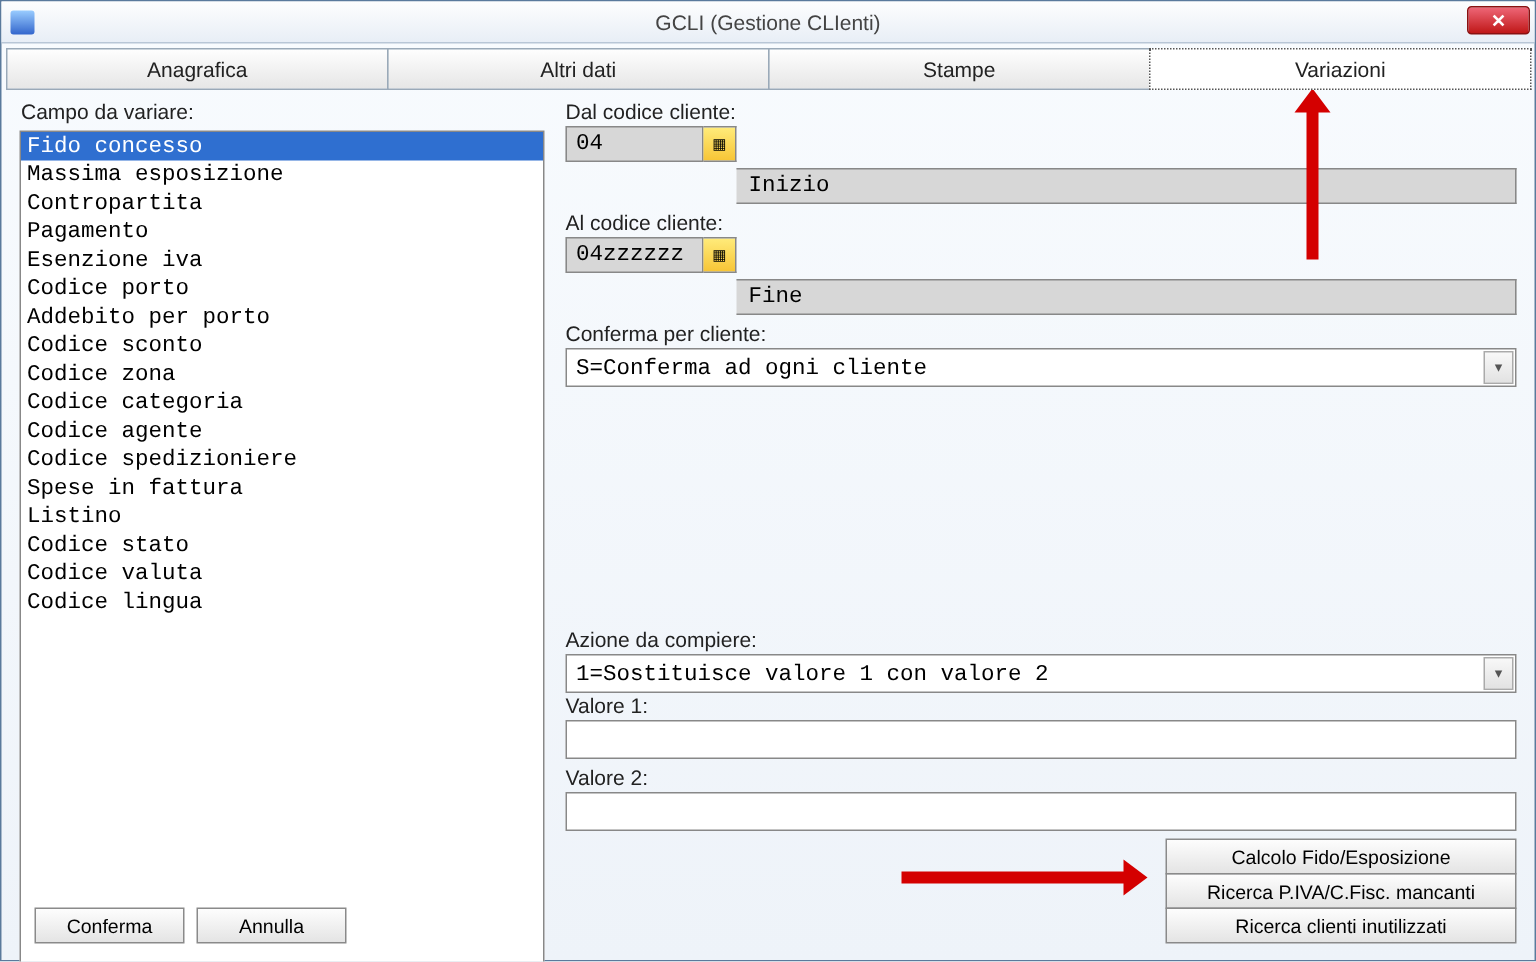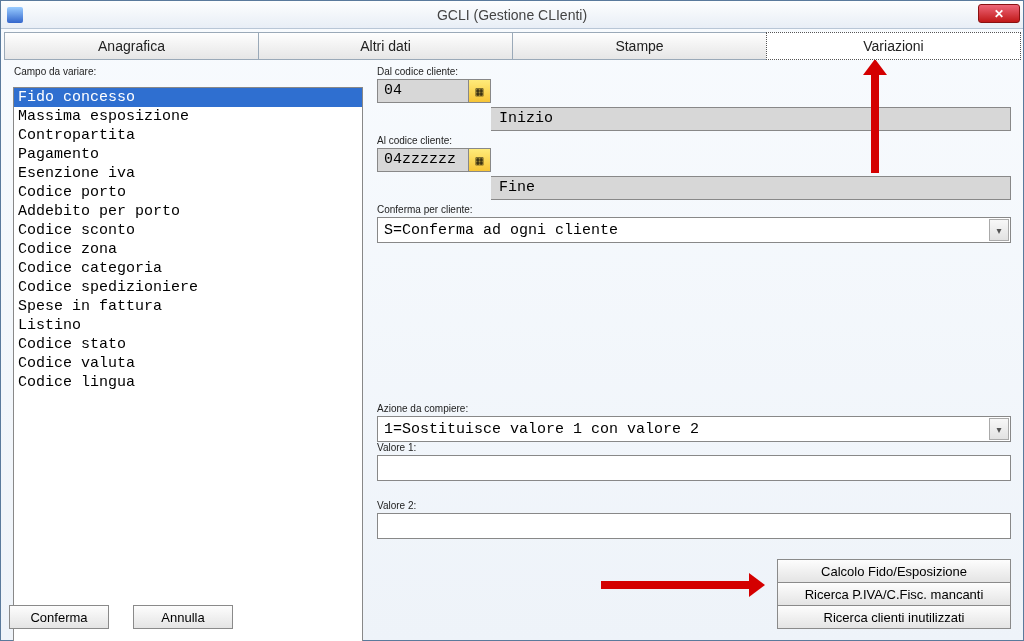--- a/index.html
+++ b/index.html
@@ -78,21 +78,21 @@
     z-index: 2;
   }
   .content {
     position: absolute;
     top: 62px;
     left: 6px;
     right: 6px;
     bottom: 6px;
   }
   .mono { font-family: "Courier New", monospace; font-size: 15px; }
-  .label { font-size: 10px; color: #222; margin-bottom: 2px; display: block; }
+  .label { font-size: 14px; color: #222; margin-bottom: 2px; display: block; }
 
   .col-left {
     position: absolute;
     top: 24px; left: 6px;
     width: 350px; height: 580px;
     border: 1px solid #888;
     background: #fff;
     overflow-y: scroll;
     padding: 0;
   }
@@ -186,24 +186,24 @@
     font-size: 13px;
     display: flex;
     align-items: center;
     justify-content: center;
     cursor: pointer;
     margin-bottom: -1px;
   }
 
   .bottom-btns-left {
     position: absolute;
-    left: 2px;
+    left: 16px;
     bottom: 6px;
     display: flex;
-    gap: 24px;
+    gap: 8px;
   }
   .bottom-btns-left .std-btn { width: 100px; }
 
   
   .arrow-v {
     position: absolute;
     width: 8px;
     background: #d40000;
   }
   .arrow-v::before {
@@ -260,20 +260,21 @@
         <div class="list-item selected">Fido concesso</div>
         <div class="list-item">Massima esposizione</div>
         <div class="list-item">Contropartita</div>
         <div class="list-item">Pagamento</div>
         <div class="list-item">Esenzione iva</div>
         <div class="list-item">Codice porto</div>
         <div class="list-item">Addebito per porto</div>
         <div class="list-item">Codice sconto</div>
         <div class="list-item">Codice zona</div>
         <div class="list-item">Codice categoria</div>
+        <div class="list-item">Codice agente</div>
         <div class="list-item">Codice spedizioniere</div>
         <div class="list-item">Spese in fattura</div>
         <div class="list-item">Listino</div>
         <div class="list-item">Codice stato</div>
         <div class="list-item">Codice valuta</div>
         <div class="list-item">Codice lingua</div>
       </div>
 
     <div class="col-right">
 
@@ -315,21 +316,21 @@
           <span class="mono">1=Sostituisce valore 1 con valore 2</span>
           <div class="chevron">▾</div>
         </div>
       </div>
 
       <div class="field-row" style="margin-top:0;">
         <span class="label">Valore 1:</span>
         <div class="text-input mono"></div>
       </div>
 
-      <div class="field-row" style="margin-top:19px;">
+      <div class="field-row" style="margin-top:4px;">
         <span class="label">Valore 2:</span>
         <div class="text-input mono"></div>
       </div>
 
     </div>
 
     <div class="bottom-btns-right">
       <div class="std-btn">Calcolo Fido/Esposizione</div>
       <div class="std-btn">Ricerca P.IVA/C.Fisc. mancanti</div>
       <div class="std-btn">Ricerca clienti inutilizzati</div>

